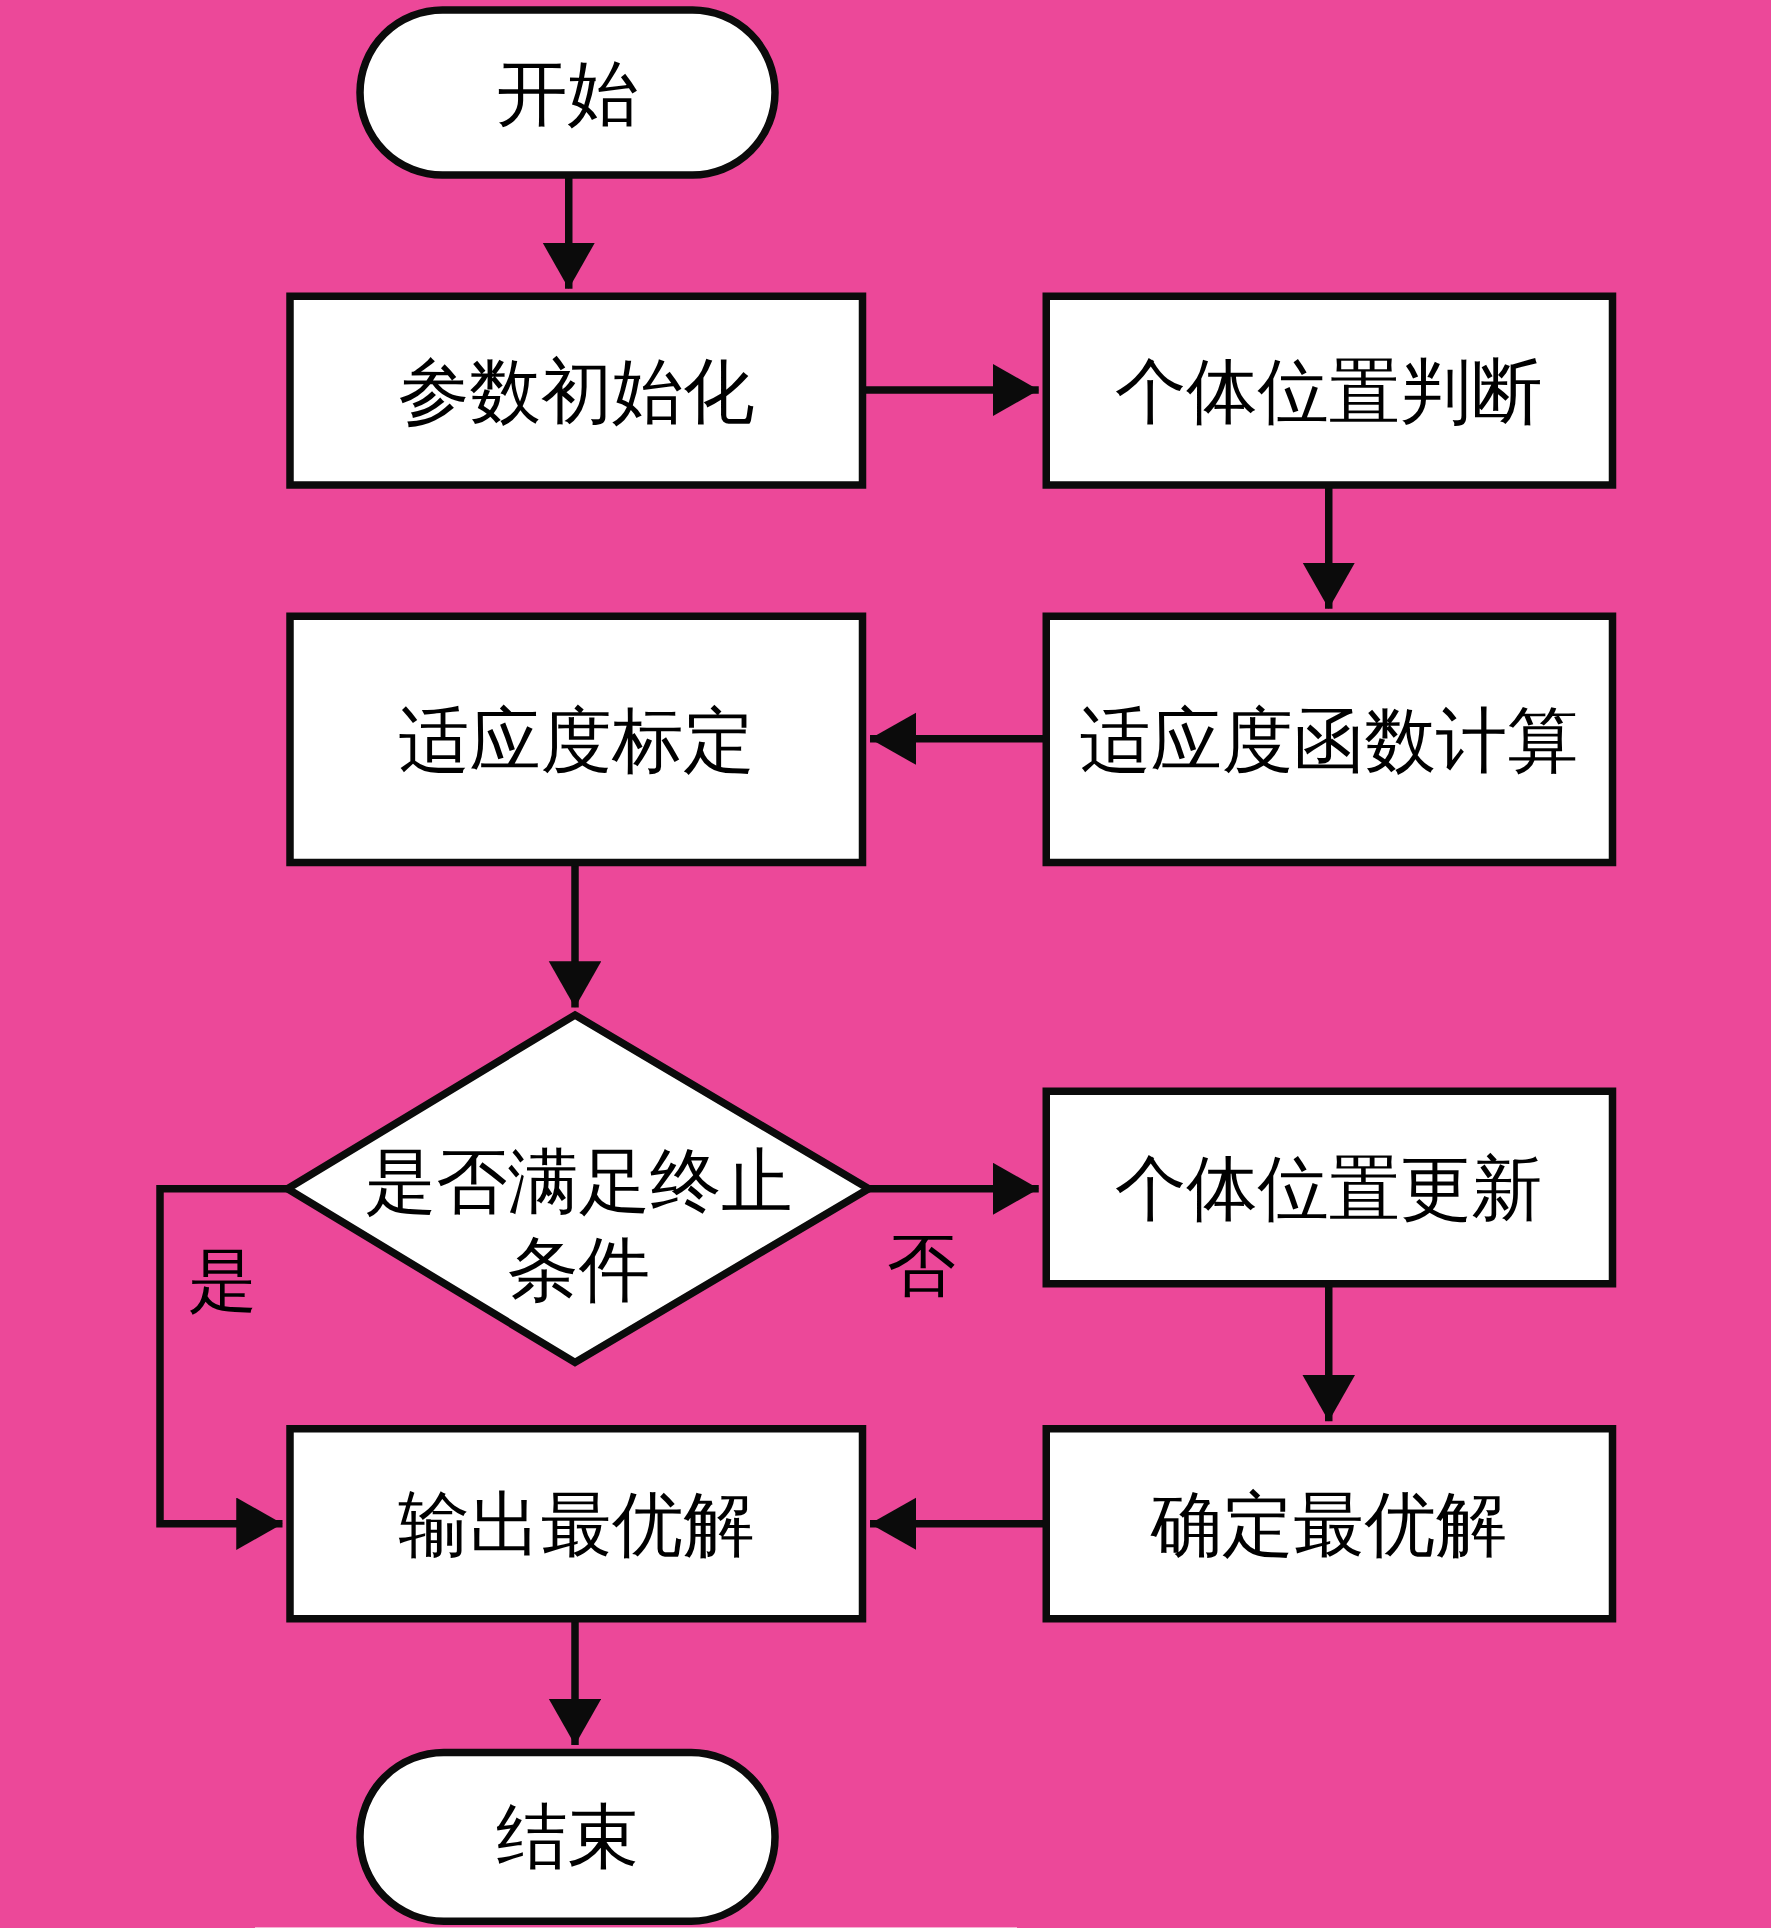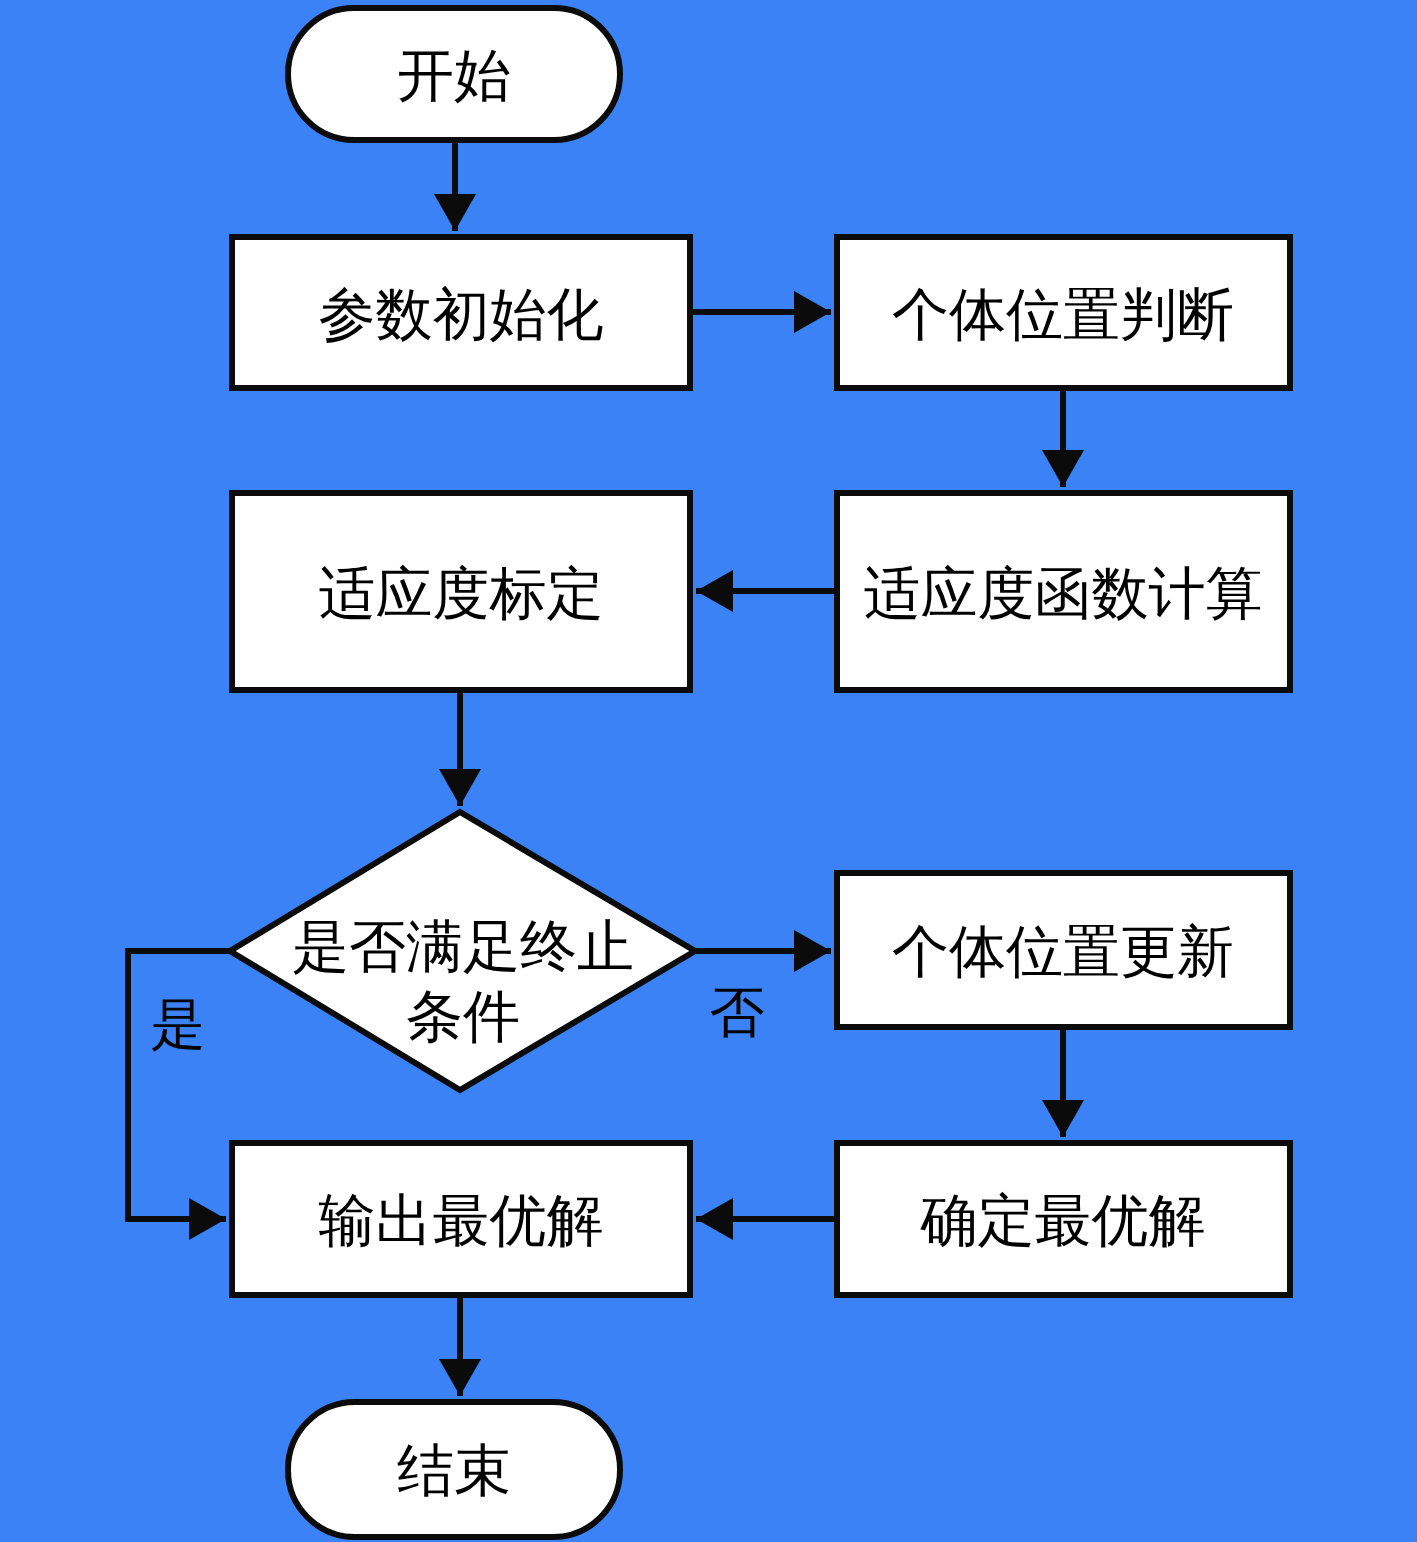--- a/index.html
+++ b/index.html
@@ -3,21 +3,21 @@
 <meta charset="utf-8">
 <style>
   html, body {
     margin: 0;
     padding: 0;
     background: #ffffff;
   }
   .canvas-wrap {
     width: 1417px;
     height: 1542px;
-    background: #3b82f6;
+    background: #ec4899;
     position: relative;
     font-family: "DejaVu Serif", "Liberation Serif", serif;
   }
   svg {
     display: block;
   }
   .node-shape {
     fill: #ffffff;
     stroke: #0b0b0b;
     stroke-width: 6;

